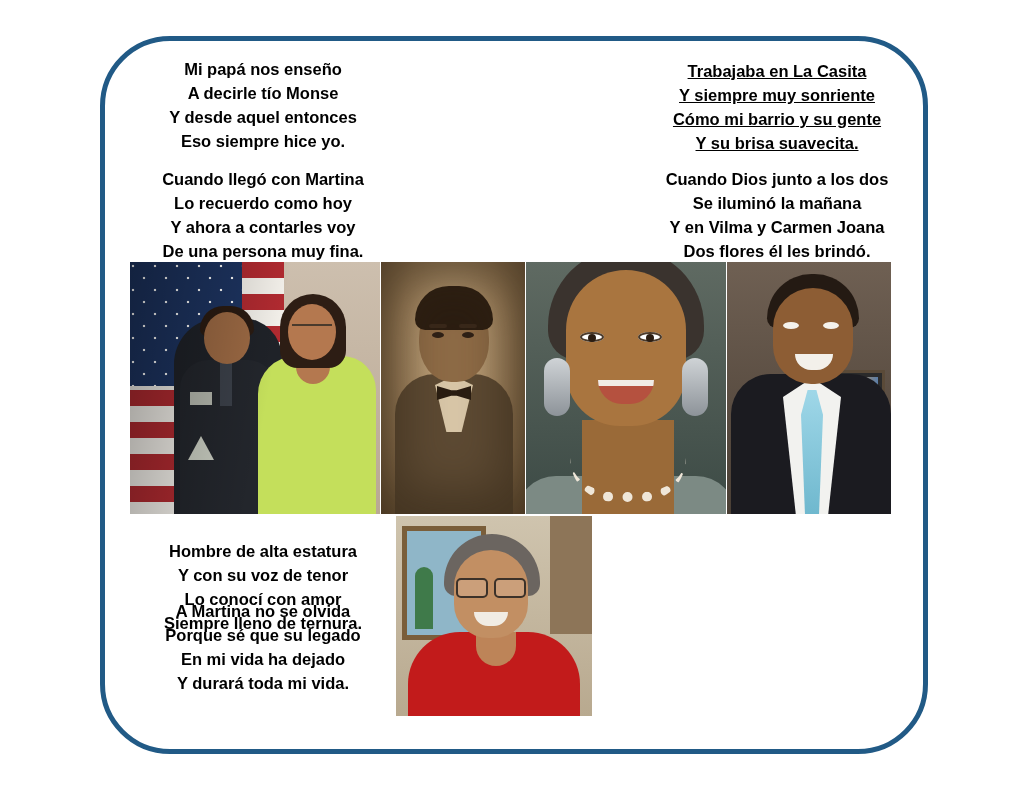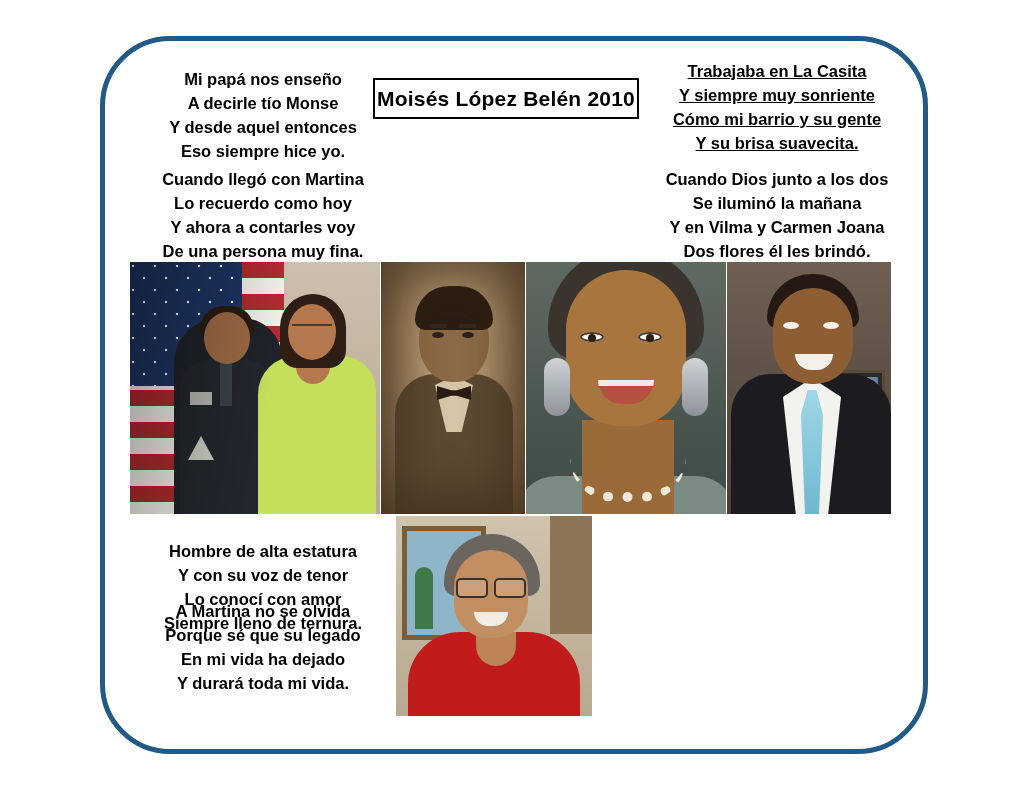--- a/index.html
+++ b/index.html
@@ -56,21 +56,21 @@
     position: absolute;
     text-align: center;
     font-size: 16.5px;
     font-weight: bold;
     color: #000000;
     line-height: 1.45;
     white-space: pre-line;
   }
 
   
-  #verse-tl-1 { left: 128px; top: 68px;  width: 270px; }
+  #verse-tl-1 { left: 128px; top: 58px;  width: 270px; }
   
   #verse-tl-2 { left: 128px; top: 168px; width: 270px; }
   
   #verse-tr-1 { left: 636px; top: 60px;  width: 282px; text-decoration: underline; }
   
   #verse-tr-2 { left: 636px; top: 168px; width: 282px; }
   
   #verse-bl-1 { left: 128px; top: 540px; width: 270px; }
   
   #verse-bl-2 { left: 128px; top: 600px; width: 270px; }
@@ -389,23 +389,20 @@
     background: #bd8458;
   }
 </style>
 </head>
 <body>
 
 <div id="page">
 
   <div id="frame" style="border-color: rgb(33, 90, 134);"></div>
 
-  <div class="title-box">
-    <span>Moisés López Belén 2010</span>
-  </div>
 
   <div class="verse" id="verse-tl-1">Mi papá nos enseño
 A decirle tío  Monse
 Y desde aquel entonces
 Eso siempre hice yo.</div>
   <div class="verse" id="verse-tl-2">Cuando llegó con Martina
 Lo recuerdo como hoy
 Y ahora a contarles voy
 De una persona muy fina.</div>
   <div class="verse" id="verse-tr-1">Trabajaba en La Casita

